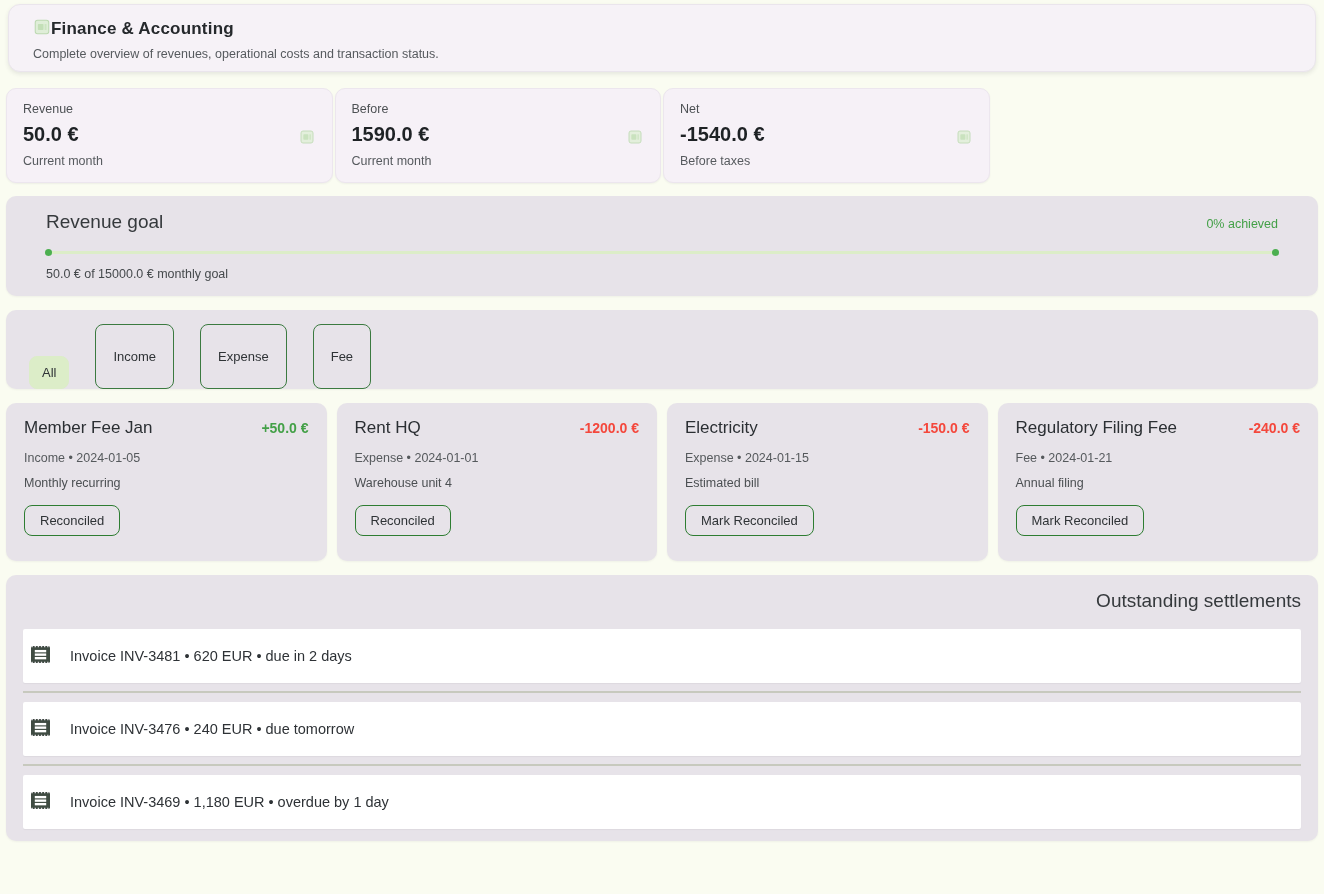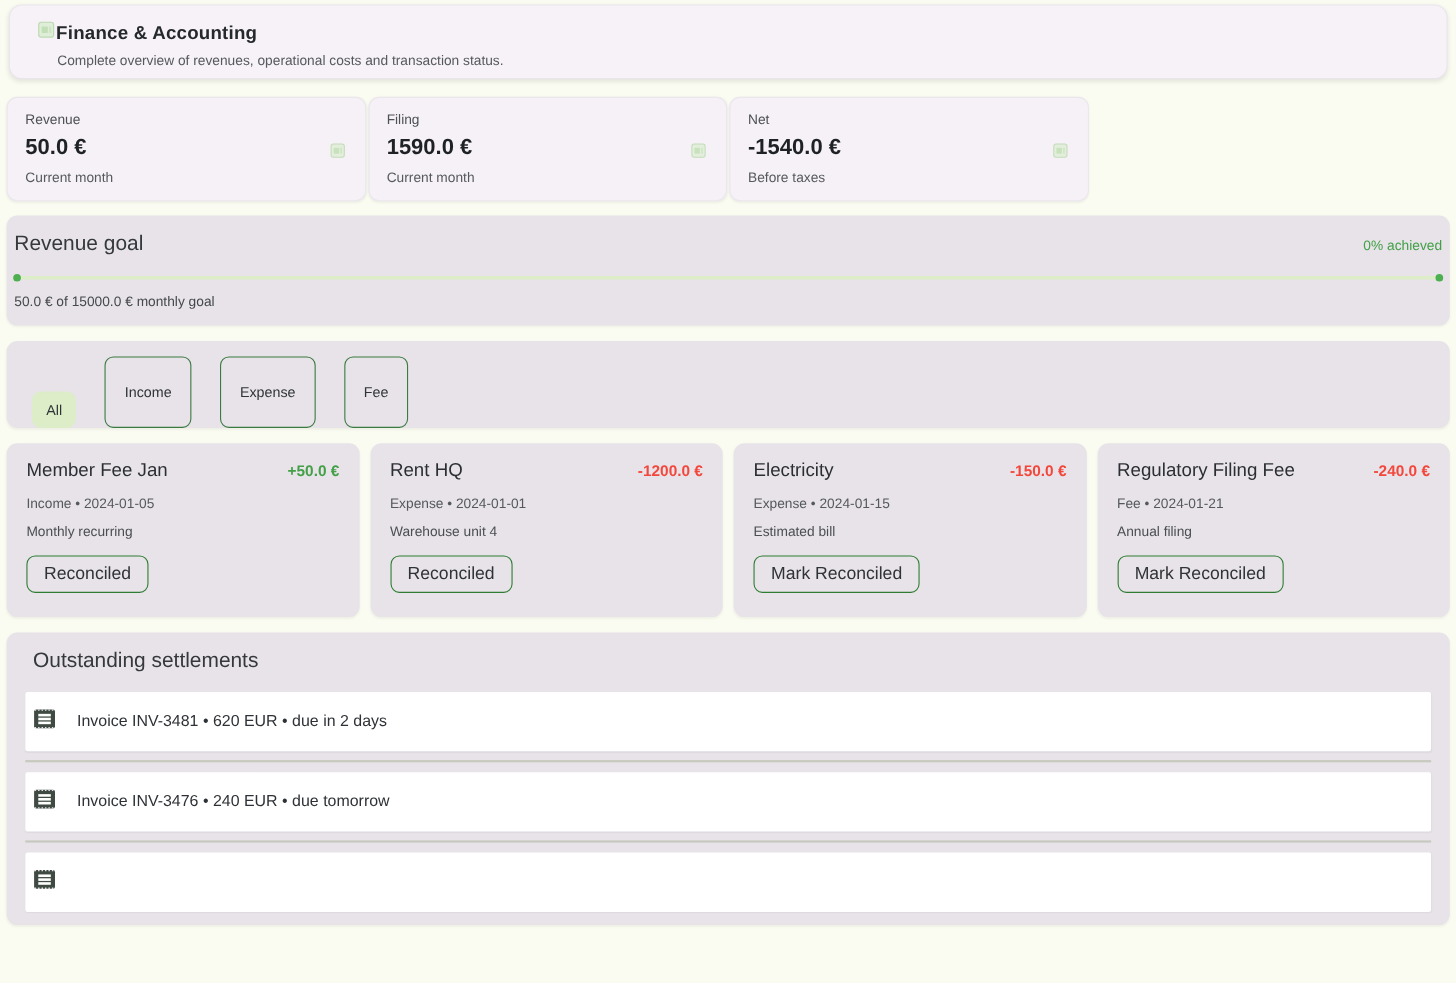--- a/index.html
+++ b/index.html
@@ -16,21 +16,21 @@
     margin: 4px 8px 0;
     height: 68px;
     background: #f6f2f7;
     border: 1px solid #eae5ec;
     border-radius: 12px;
     box-shadow: 0 2px 4px rgba(40,40,60,0.10);
     padding: 13px 24px 0;
   }
   .header-title-row { display: flex; align-items: center; gap: 0; }
   .header-title-row h1 { font-size: 17px; font-weight: 700; color: #25292c; letter-spacing: 0.2px; }
-  .header-subtitle { margin-top: 7px; font-size: 12.5px; color: #565a5e; margin-left: 19px; }
+  .header-subtitle { margin-top: 7px; font-size: 12.5px; color: #565a5e; }
 
   
   .stats-row {
     margin: 16px 6px 0;
     display: grid;
     grid-template-columns: repeat(4, 1fr);
     gap: 2px;
   }
   .stat-card {
     height: 95px;
@@ -48,21 +48,21 @@
 
   
   .section-card {
     margin: 13px 6px 0;
     background: #e7e3e9;
     border-radius: 10px;
     box-shadow: 0 1px 2px rgba(40,40,60,0.05);
   }
 
   
-  .goal-card { height: 100px; padding: 15px 7px 0; }
+  .goal-card { height: 100px; padding: 15px 40px 0; }
   .goal-top { display: flex; justify-content: space-between; align-items: baseline; }
   .goal-title { font-size: 19px; font-weight: 400; color: #35393c; }
   .goal-achieved { font-size: 12.5px; color: #43a047; }
   .goal-bar-wrap { position: relative; margin-top: 17px; height: 5px; }
   .goal-track { position: absolute; left: 0; right: 0; top: 1px; height: 3px; background: #dcedc8; border-radius: 2px; }
   .goal-fill { position: absolute; left: 0; top: 1px; height: 3px; background: #4caf50; border-radius: 2px; }
   .goal-dot { position: absolute; top: -1px; width: 7px; height: 7px; border-radius: 50%; background: #4caf50; }
   .goal-dot.start { left: -1px; }
   .goal-dot.end { right: -1px; }
   .goal-caption { margin-top: 12px; font-size: 12.5px; color: #45494c; }
@@ -93,31 +93,31 @@
   .txn-top { display: flex; justify-content: space-between; align-items: baseline; }
   .txn-title { font-size: 17px; font-weight: 400; color: #2b2f33; }
   .txn-amount { font-size: 14px; font-weight: 700; white-space: nowrap; }
   .txn-amount.pos { color: #43a047; }
   .txn-amount.neg { color: #f4473c; }
   .txn-meta { margin-top: 13px; font-size: 12.5px; color: #55595c; }
   .txn-note { margin-top: 11px; font-size: 12.5px; color: #4b4f52; }
   .txn-btn {
     margin-top: 15px;
     font-family: inherit;
-    font-size: 16px;
+    font-size: 13px;
     color: #2f3336;
     background: transparent;
     border: 1px solid #2e7d32;
     border-radius: 8px;
     padding: 7px 15px;
     cursor: pointer;
   }
 
   
-  .settle-card { margin-top: 14px; height: 266px; padding: 15px 17px 0; }
+  .settle-card { margin-top: 14px; height: 266px; padding: 15px 17px 0; text-align: right; }
   .settle-title { font-size: 19px; font-weight: 400; color: #35393c; margin-left: 7px; }
   .settle-list { margin-top: 17px; }
   .settle-row {
     height: 54px;
     background: #ffffff;
     border-radius: 2px;
     display: flex;
     align-items: center;
     padding-left: 7px;
     gap: 19px;
@@ -151,21 +151,21 @@
     <div class="stat-caption">Current month</div>
     <span class="stat-icon">
       <svg width="16" height="16" viewBox="0 0 24 24">
         <rect x="3" y="3" width="18" height="18" rx="3" fill="#e3efdc" stroke="#c2dcb8" stroke-width="1.4"></rect>
         <rect x="6.5" y="8" width="7.5" height="8" rx="1" fill="#c9e2be"></rect>
         <rect x="15.5" y="8" width="2.5" height="8" fill="#d1e6c7"></rect>
       </svg>
     </span>
   </div>
   <div class="stat-card">
-    <div class="stat-label">Filing</div>
+    <div class="stat-label">Before</div>
     <div class="stat-value">1590.0 €</div>
     <div class="stat-caption">Current month</div>
     <span class="stat-icon">
       <svg width="16" height="16" viewBox="0 0 24 24">
         <rect x="3" y="3" width="18" height="18" rx="3" fill="#e3efdc" stroke="#c2dcb8" stroke-width="1.4"></rect>
         <rect x="6.5" y="8" width="7.5" height="8" rx="1" fill="#c9e2be"></rect>
         <rect x="15.5" y="8" width="2.5" height="8" fill="#d1e6c7"></rect>
       </svg>
     </span>
   </div>
@@ -286,16 +286,17 @@
       <span>
         <svg width="21" height="19" viewBox="0 0 22 20">
           <rect x="1" y="1" width="20" height="18" rx="2" fill="#3f4b42"></rect>
           <line x1="1.5" y1="1.6" x2="20.5" y2="1.6" stroke="#e7e3e9" stroke-width="1.3" stroke-dasharray="1.4 1.9"></line>
           <line x1="1.5" y1="18.4" x2="20.5" y2="18.4" stroke="#e7e3e9" stroke-width="1.3" stroke-dasharray="1.4 1.9"></line>
           <rect x="5" y="5.2" width="12" height="2.5" fill="#ffffff"></rect>
           <rect x="5" y="8.9" width="12" height="2.5" fill="#ffffff"></rect>
           <rect x="5" y="12.6" width="12" height="2.5" fill="#ffffff"></rect>
         </svg>
       </span>
+      <span class="settle-text">Invoice INV-3469 • 1,180 EUR • overdue by 1 day</span>
     </div>
 
   </div>
 </div>
 
 </body></html>

